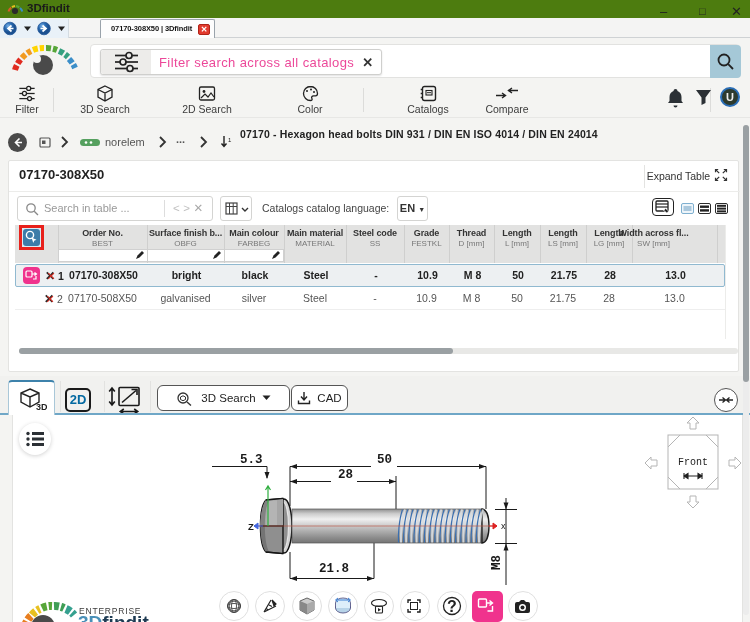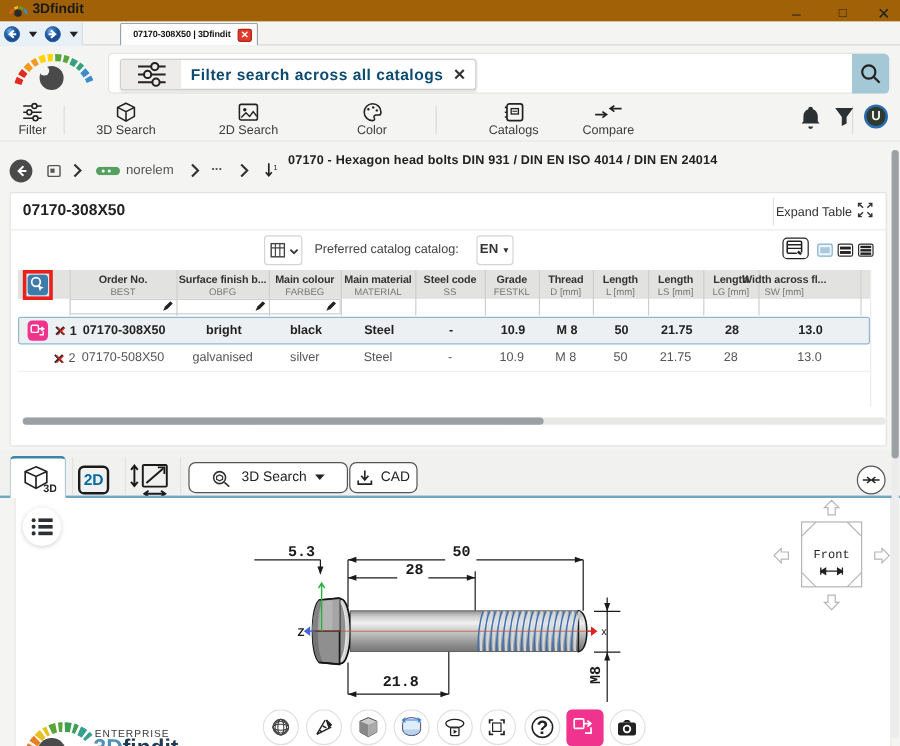--- a/index.html
+++ b/index.html
@@ -1,36 +1,36 @@
 <!DOCTYPE html>
 <html><head>
 <meta charset="utf-8">
 <style>
 * { margin:0; padding:0; box-sizing:border-box; }
 html,body { width:750px; height:622px; overflow:hidden; font-family:"Liberation Sans", sans-serif; background:#f4f4f2; }
 .abs { position:absolute; }
 #page { position:relative; width:750px; height:622px; }
 
 
-#titlebar { left:0; top:0; width:750px; height:18px; background:#a16207; }
+#titlebar { left:0; top:0; width:750px; height:18px; background:#4d7c0f; }
 #titlebar .tname { left:27px; top:2px; font-size:11.5px; color:#1a1a1a; font-weight:700;}
 .winbtn { top:4px; font-size:13px; color:#222; font-weight:400;}
 
 
 #tabbar { left:0; top:18px; width:750px; height:20px; background:#f4f4f3; border-bottom:1px solid #cfd2d4;}
 #tab { left:100px; top:1px; width:115px; height:19px; background:#fdfdfd; border:1px solid #9aa3ab; border-bottom:none; border-radius:2px 2px 0 0; }
 #tab .txt { left:10px; top:4px; font-size:7.5px; letter-spacing:-0.1px; font-weight:700; color:#111; white-space:nowrap;}
 #tabx { left:97px; top:4px; width:12px; height:11px; background:#e23b2e; border:1px solid #b02317; border-radius:2px; color:#fff; font-size:8px; line-height:9px; text-align:center; font-weight:700;}
 
 
 #apphead { left:0; top:38px; width:750px; height:44px; background:#f4f4f2;}
 #searchbar { left:90px; top:6px; width:650px; height:34px; background:#fff; border:1px solid #e2e2e0; border-radius:4px; }
 #chip { left:9px; top:4px; height:26px; background:#fff; border:1px solid #cfcfcd; border-radius:3px; box-shadow:0 1px 2px rgba(0,0,0,.12); padding:0 8px 0 0; display:flex; align-items:center; gap:8px;}
 #chipico { width:50px; align-self:stretch; background:#edecea; border-radius:3px 0 0 3px; display:flex; align-items:center; justify-content:center;}
-#chip .ctxt { font-size:13px; color:#0c4a6e; letter-spacing:0.4px;font-weight:bold;}
+#chip .ctxt { font-size:13px; color:#ec4899; letter-spacing:0.4px;}
 #chip .cx { font-size:13px; color:#333; font-weight:700;}
 #sbtn { left:619px; top:0px; width:31px; height:33px; background:#a5c8d7; border-radius:0 4px 4px 0; display:flex; align-items:center; justify-content:center;}
 
 
 #toolbar { left:0; top:82px; width:750px; height:36px; background:#f4f4f2; border-bottom:1px solid #e7e7e5;}
 .titem { text-align:center; color:#3c3c3c; font-size:10.5px; }
 .titem svg { display:block; margin:0 auto 1px; }
 .tsep { top:6px; width:1px; height:24px; background:#dcdcda; }
 
 
@@ -49,21 +49,21 @@
 #searchtable { left:8px; top:35px; width:196px; height:25px; border:1px solid #d4d4d2; border-radius:3px; background:#fff; }
 #st_ph { left:26px; top:5px; font-size:11px; color:#999; }
 #st_ctl { left:155px; top:4px; font-size:11.5px; color:#c0c0c0; letter-spacing:3.5px;}
 #ddtable { left:211px; top:35px; width:32px; height:25px; border:1px solid #d4d4d2; border-radius:3px; background:#fff;}
 #plang { left:253px; top:41px; font-size:10.5px; color:#444;}
 #enbox { left:388px; top:35px; width:31px; height:25px; border:1px solid #d4d4d2; border-radius:3px; background:#fff; font-size:11px; font-weight:700; color:#333; text-align:center; line-height:23px;}
 .viewico svg { display:block; } .viewico { top:42px; width:13px; height:11px; border:1px solid #2b2b2b; border-radius:2px; background:#fff;}
 #bigico { left:643px; top:37px; width:22px; height:18px; border:1.5px solid #222; border-radius:4px; background:#fff;}
 
 
-#thead { left:6px; top:64px; width:710px; height:24px; background:#e2e2e1; }
+#thead { left:6px; top:64px; width:710px; height:38px; background:#e2e2e1; }
 .col { position:absolute; top:3px; text-align:center; }
 .col .n { font-size:9px; letter-spacing:-0.1px; font-weight:700; color:#333; white-space:nowrap;}
 .col .s { font-size:8px; color:#777; margin-top:1px; white-space:nowrap;}
 .cline { position:absolute; top:0; width:1px; height:38px; background:#cfcfce;}
 .ebox { position:absolute; top:24px; height:13px; background:#fff; border:1px solid #d0d0d0;}
 .row { left:6px; width:710px; height:22px; }
 #row1 { top:103px; height:23px; background:#edf0f2; border:1px solid #90b9d0; border-radius:2px;}
 #row2 { top:127px; background:#fff; border-bottom:1px solid #eee;}
 .cell { position:absolute; top:4px; font-size:10.5px; text-align:center; color:#222;}
 #row1 .cell { font-weight:700; }
@@ -280,32 +280,41 @@
           <g stroke="#333" stroke-width="1.2" fill="none">
             <path d="M6.2 5.2 L2.5 1.5 M2.5 4.2 L2.5 1.5 L5.2 1.5"></path>
             <path d="M9.8 5.2 L13.5 1.5 M10.8 1.5 L13.5 1.5 L13.5 4.2"></path>
             <path d="M6.2 8.8 L2.5 12.5 M2.5 9.8 L2.5 12.5 L5.2 12.5"></path>
             <path d="M9.8 8.8 L13.5 12.5 M10.8 12.5 L13.5 12.5 L13.5 9.8"></path>
           </g>
         </svg>
     </div>
     <div class="abs" id="psep1"></div>
 
+    <div class="abs" id="searchtable">
+      <svg class="abs" style="left:7px;top:5px" width="14" height="14" viewBox="0 0 14 14">
+          <circle cx="6" cy="6" r="4.2" fill="none" stroke="#888" stroke-width="1.3"></circle>
+          <line x1="9.2" y1="9.2" x2="13" y2="13" stroke="#888" stroke-width="1.3"></line>
+        </svg>
+      <div class="abs" id="st_ph">Search in table ...</div>
+      <div class="abs" style="left:146px;top:3px;width:1px;height:17px;background:#ddd"></div>
+      <div class="abs" id="st_ctl">&lt;&gt;<span style="color:#a8a8a8">✕</span></div>
+    </div>
     <div class="abs" id="ddtable">
       <svg class="abs" style="left:4px;top:5px" width="13" height="13" viewBox="0 0 13 13">
           <rect x="1" y="1" width="11" height="11" fill="none" stroke="#444" stroke-width="1.2"></rect>
           <line x1="1" y1="4.5" x2="12" y2="4.5" stroke="#444"></line>
           <line x1="4.5" y1="1" x2="4.5" y2="12" stroke="#444"></line>
           <line x1="8.2" y1="1" x2="8.2" y2="12" stroke="#444"></line>
         </svg>
       <svg class="abs" style="left:20px;top:10px" width="8" height="5" viewBox="0 0 8 5">
           <path d="M1 1 L4 4 L7 1" stroke="#333" stroke-width="1.4" fill="none"></path>
         </svg>
     </div>
-    <div class="abs" id="plang">Preferred catalog catalog:</div>
+    <div class="abs" id="plang">Catalogs catalog language:</div>
     <div class="abs" id="enbox">EN <span style="font-size:7px">▼</span></div>
 
     <div class="abs" id="bigico">
       <svg class="abs" style="left:2px;top:1px" width="15" height="14" viewBox="0 0 15 14">
           <rect x="1" y="1" width="12" height="10" rx="1" fill="none" stroke="#222" stroke-width="1.3"></rect>
           <line x1="1" y1="4" x2="13" y2="4" stroke="#222" stroke-width="1.2"></line>
           <line x1="1" y1="7" x2="13" y2="7" stroke="#222" stroke-width="1.2"></line>
           <path d="M7 9 l4.5 4 M10.5 8.5 l3 2.6 l-1.6 1.9 l-3-2.6 Z" fill="#222" stroke="#fff" stroke-width="0.5"></path>
         </svg>
     </div>

